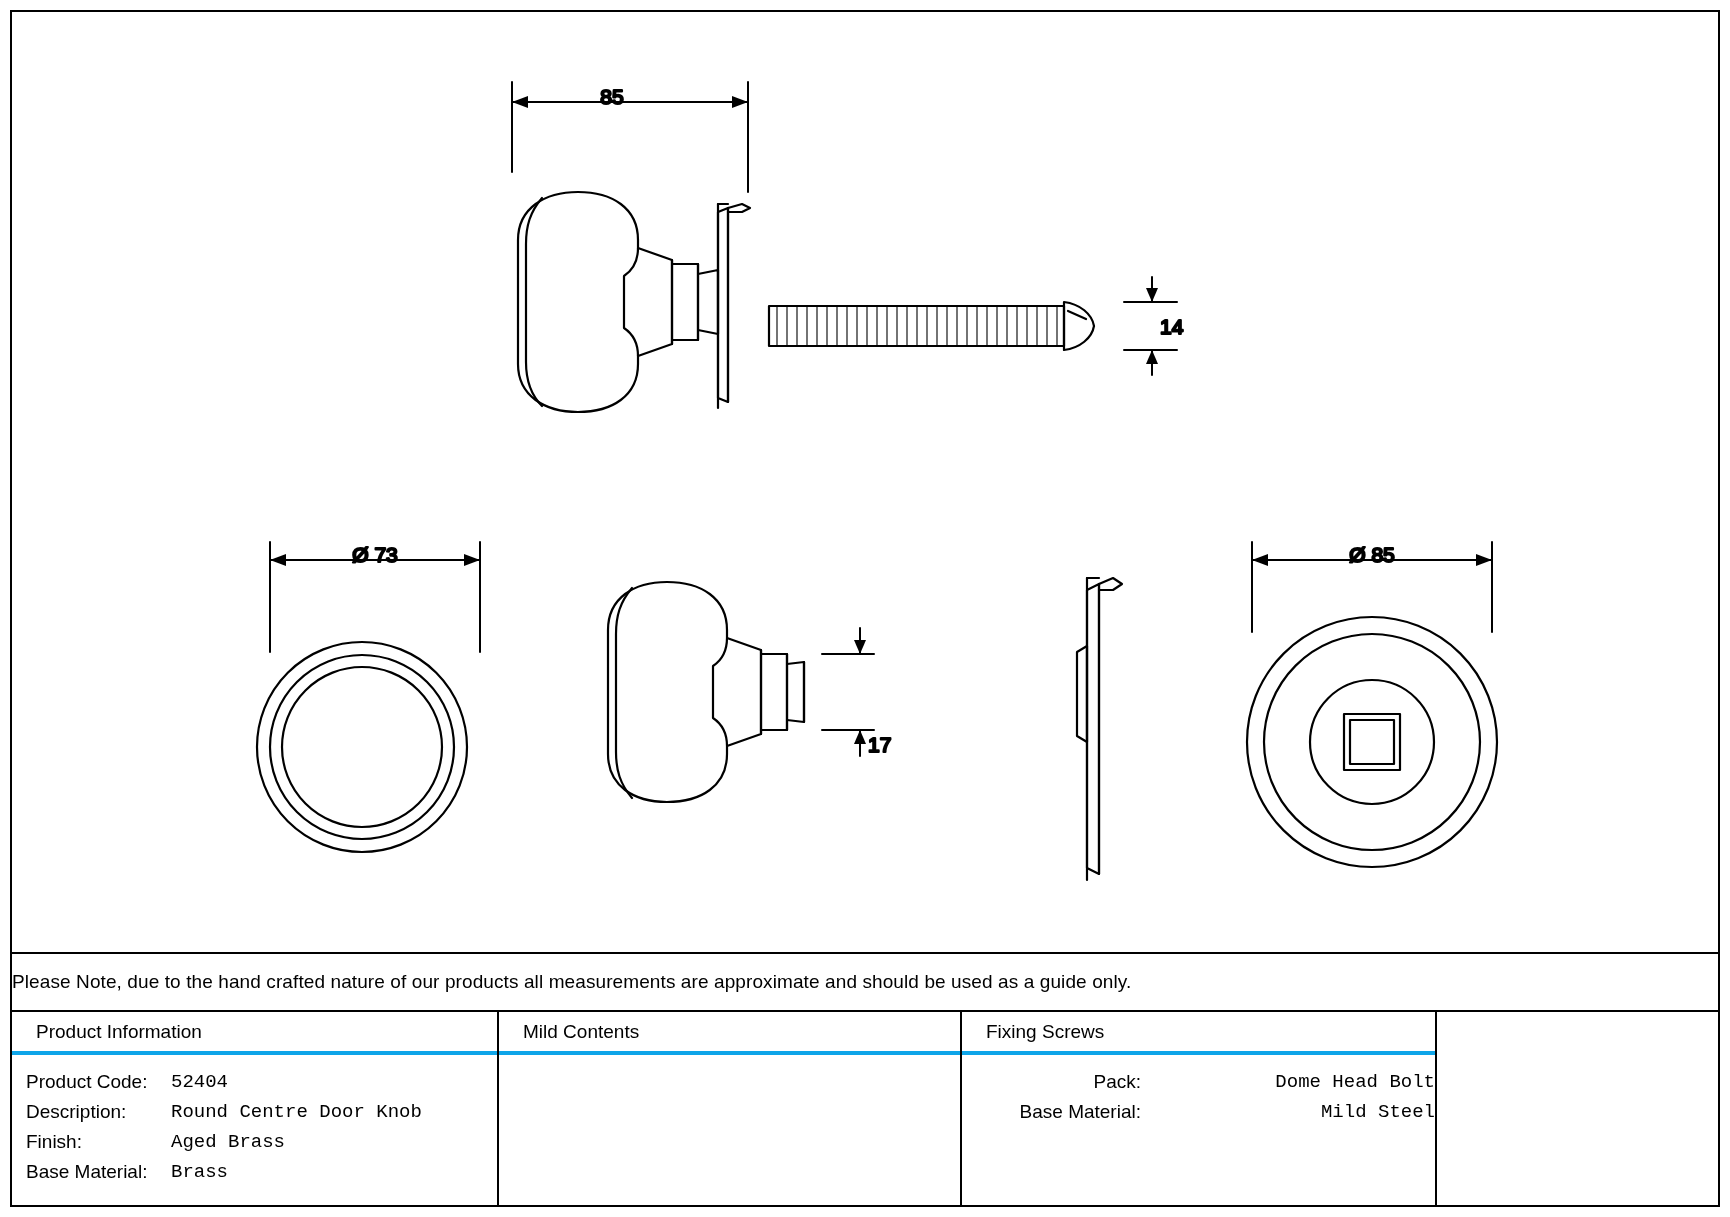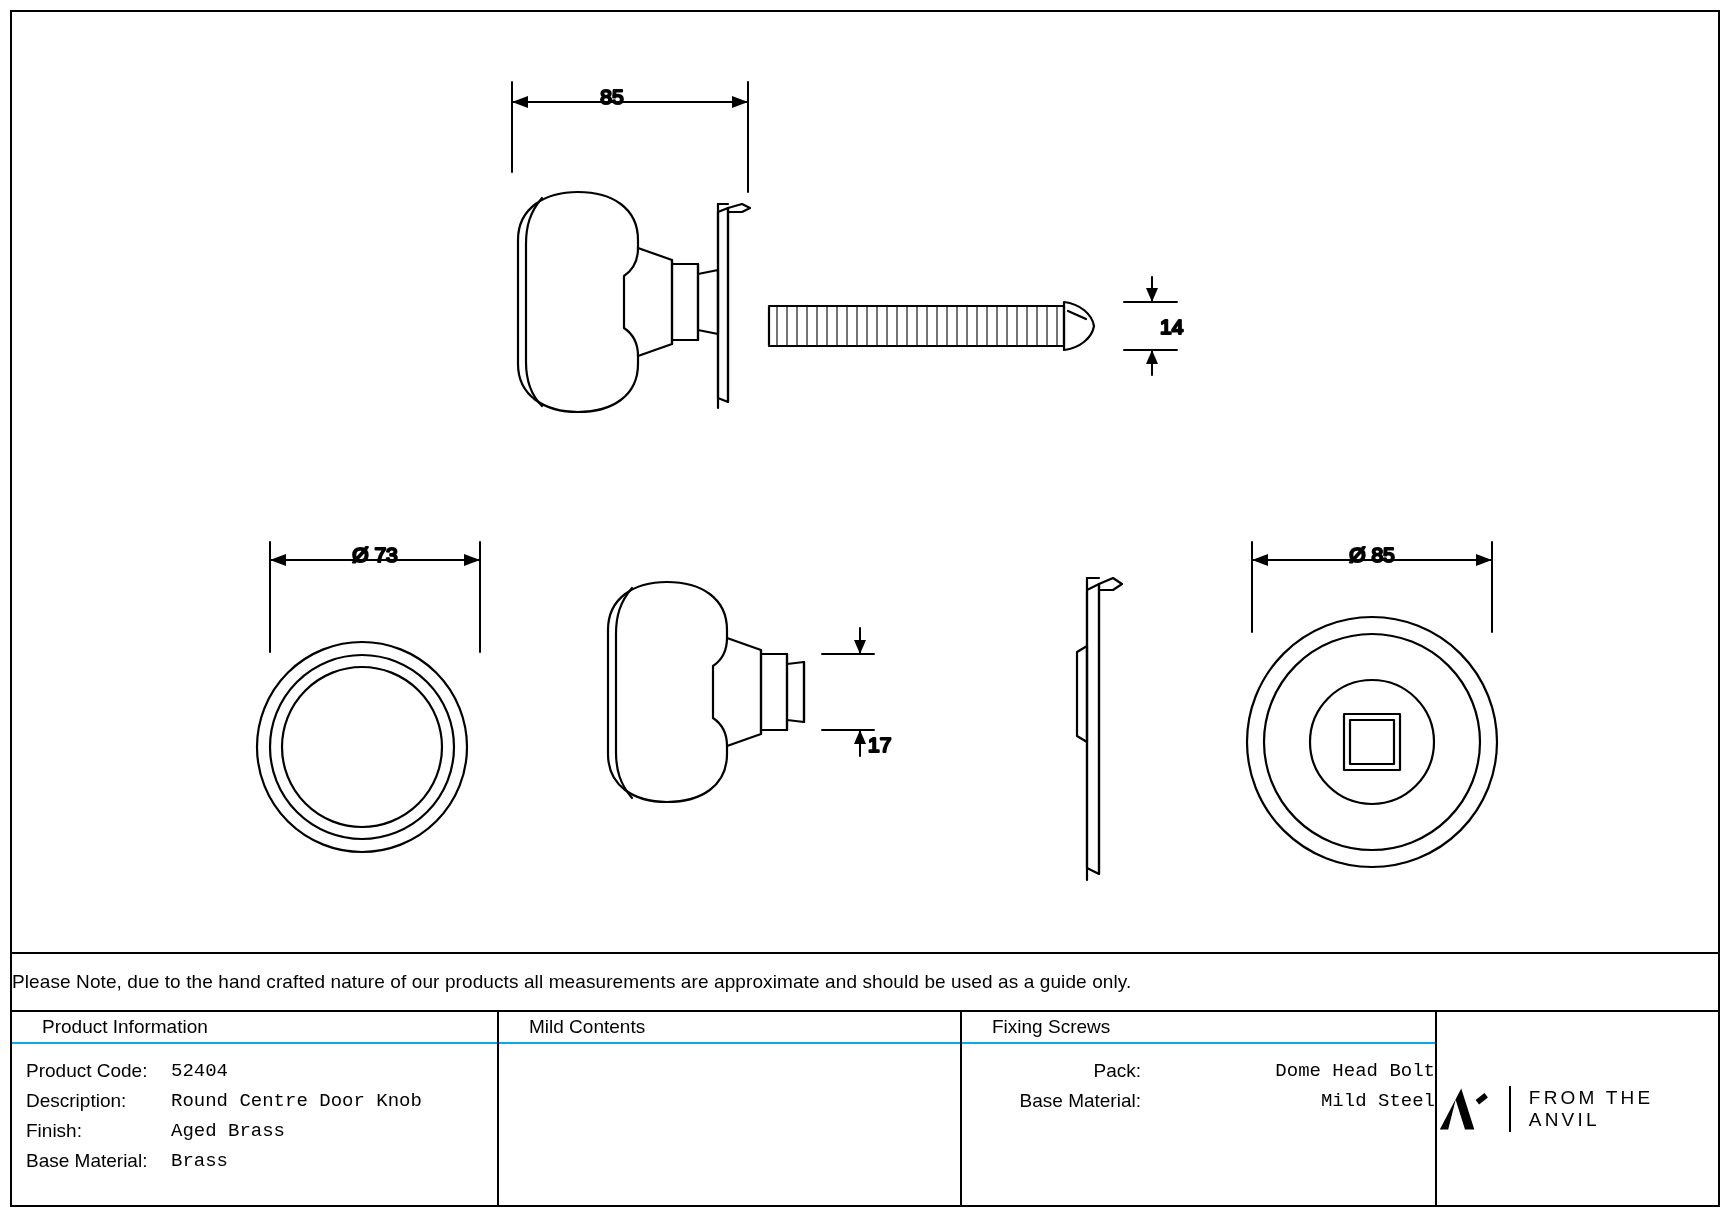--- a/index.html
+++ b/index.html
@@ -69,26 +69,26 @@
   .col {
     box-sizing: border-box;
     position: relative;
     height: 100%;
   }
   .col-prod { width: 487px; border-right: 2px solid #000; }
   .col-pack { width: 463px; border-right: 2px solid #000; }
   .col-fix  { width: 475px; border-right: 2px solid #000; text-align: right; }
   .col-logo { width: 281px; }
   .col-head {
-    height: 32px;
+    height: 43px;
     display: flex;
     align-items: center;
-    padding-left: 30px;
+    padding-left: 24px;
     font-size: 19px;
-    border-bottom: 2px solid #0ea5e9;
+    border-bottom: 4px solid #0ea5e9;
     box-sizing: border-box;
   }
   .col-body {
     padding: 12px 0 0 14px;
     font-size: 19px;
   }
   .kv {
     display: flex;
     line-height: 30px;
   }
@@ -321,26 +321,16 @@
             <div class="k">Pack:</div>
             <div class="v">Dome Head Bolt</div>
           </div>
           <div class="kv kv-fix">
             <div class="k">Base Material:</div>
             <div class="v">Mild Steel</div>
           </div>
         </div>
       </div>
 
-      <div class="col col-logo">
-        <div class="logo-wrap">
-          <svg class="logo-mark" viewBox="0 0 60 60">
-            <path d="M26 8 L40 52 L30 52 L20 20 L12 52 L3 52 Z" fill="#000"></path>
-            <path d="M42 16 L54 16 L54 22 L42 22 Z" fill="#000" transform="rotate(-38 48 19)"></path>
-          </svg>
-          <div class="logo-divider"></div>
-          <div class="logo-text">FROM THE ANVIL</div>
-        </div>
-      </div>
 
     </div>
   </div>
 </div>
 
 </body></html>

